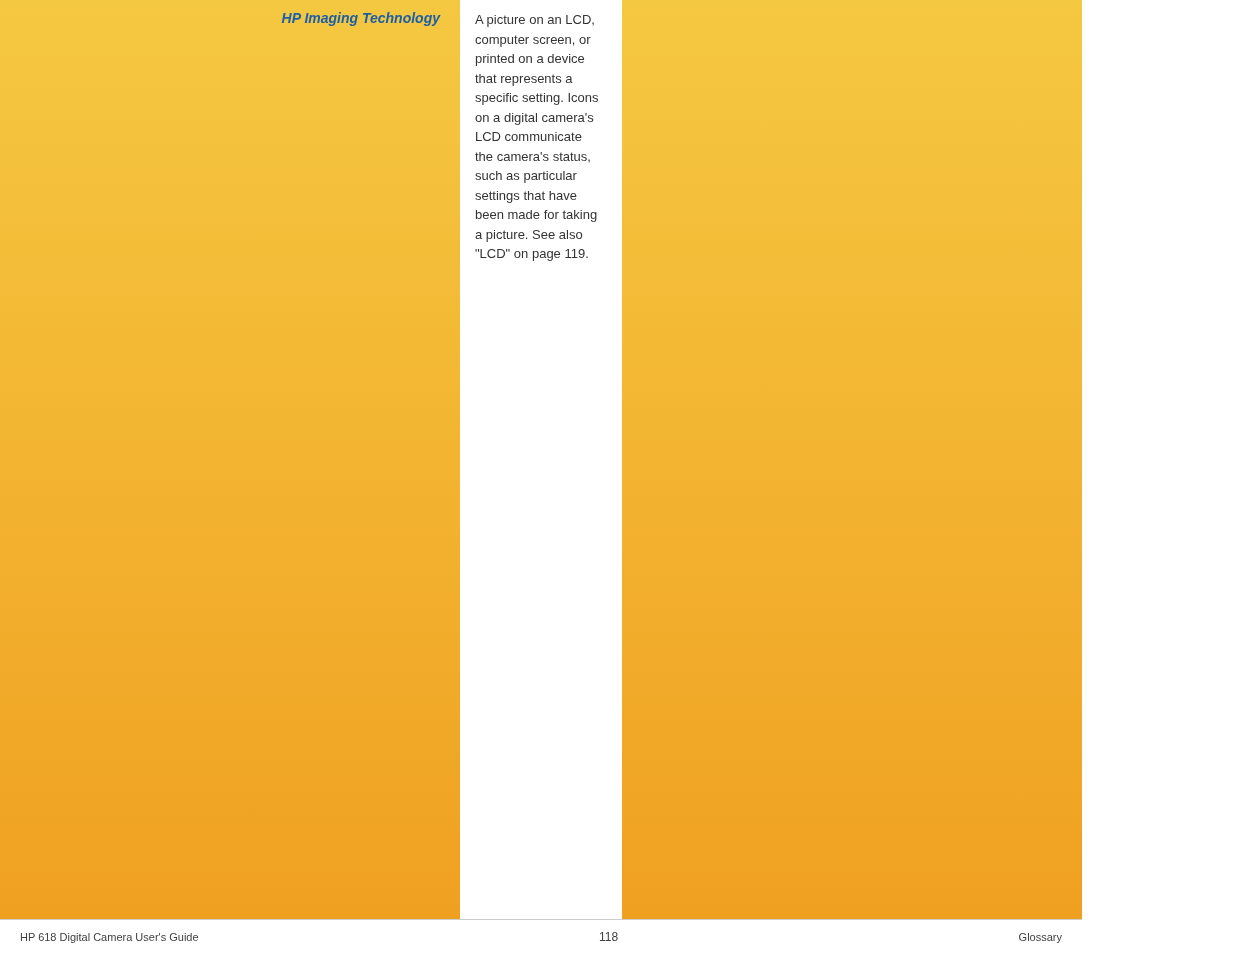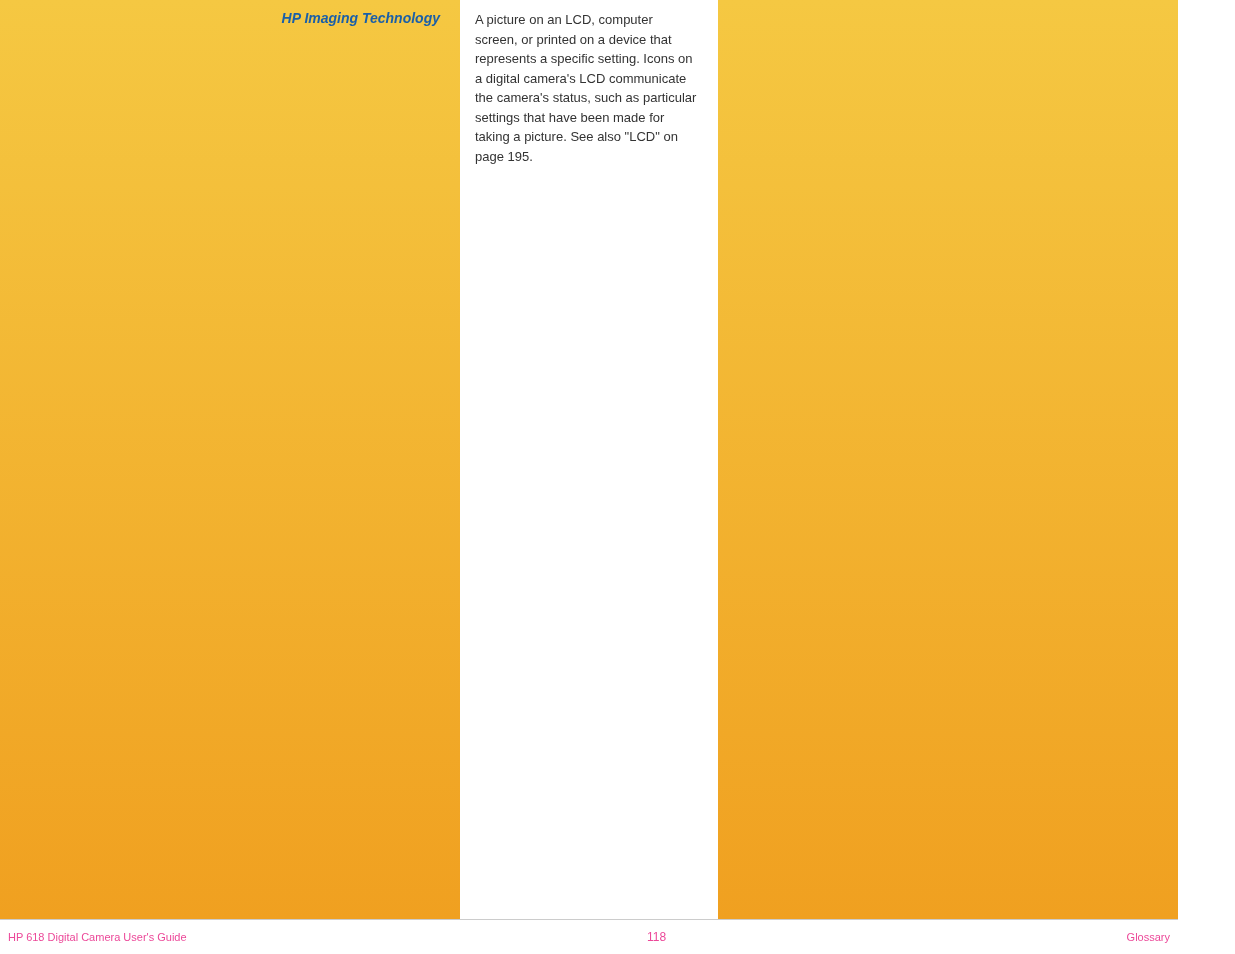--- a/index.html
+++ b/index.html
@@ -11,21 +11,21 @@
     body {
       width: 1235px;
       height: 954px;
       font-family: Arial, Helvetica, sans-serif;
       font-size: 13px;
       background: #fff;
       overflow: hidden;
     }
 
     .page-container {
-      width: 1178px;
+      width: 1082px;
       height: 954px;
       display: flex;
       flex-direction: column;
       background: #fff;
     }
 
     .main-content {
       display: flex;
       flex: 1;
       overflow: hidden;
@@ -51,24 +51,24 @@
       padding: 10px 20px 10px 15px;
       color: #333;
       font-size: 13px;
       line-height: 1.5;
     }
 
     .page-footer {
       display: flex;
       justify-content: space-between;
       align-items: center;
-      padding: 8px 8px;
+      padding: 8px 20px;
       border-top: 1px solid #ccc;
       font-size: 12px;
-      color: #ec4899;
+      color: #404040;
       background: #fff;
       height: 35px;
     }
 
     .footer-left {
       font-size: 11px;
     }
 
     .footer-center {
       font-size: 12px;
@@ -85,21 +85,21 @@
   </style>
 </head>
 <body>
 
 <div class="page-container">
   <div class="main-content" id="main-content">
   <div class="full-row">
         <div class="term-cell"><span class="term-label">HP Imaging Technology</span></div>
       </div>
       <div class="full-row">
-        <div class="definition-cell">A picture on an LCD, computer screen, or printed on a device that represents a specific setting. Icons on a digital camera's LCD communicate the camera's status, such as particular settings that have been made for taking a picture. See also "LCD" on page 195.</div>
+        <div class="definition-cell">A picture on an LCD, computer screen, or printed on a device that represents a specific setting. Icons on a digital camera's LCD communicate the camera's status, such as particular settings that have been made for taking a picture. See also "LCD" on page 119.</div>
       </div>
       <div class="full-row">
         <div class="term-cell"></div>
       </div>
     </div>
   <div class="page-footer">
     <span class="footer-left">HP 618 Digital Camera User's Guide</span>
     <span class="footer-center">118</span>
     <span class="footer-right">Glossary</span>
   </div>

